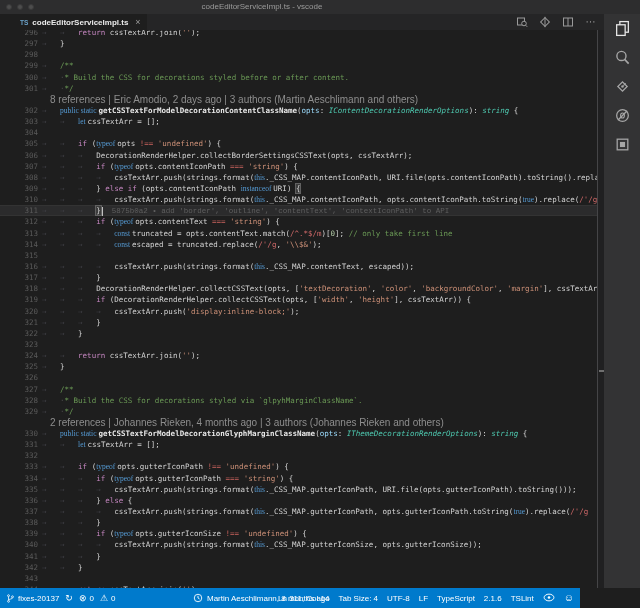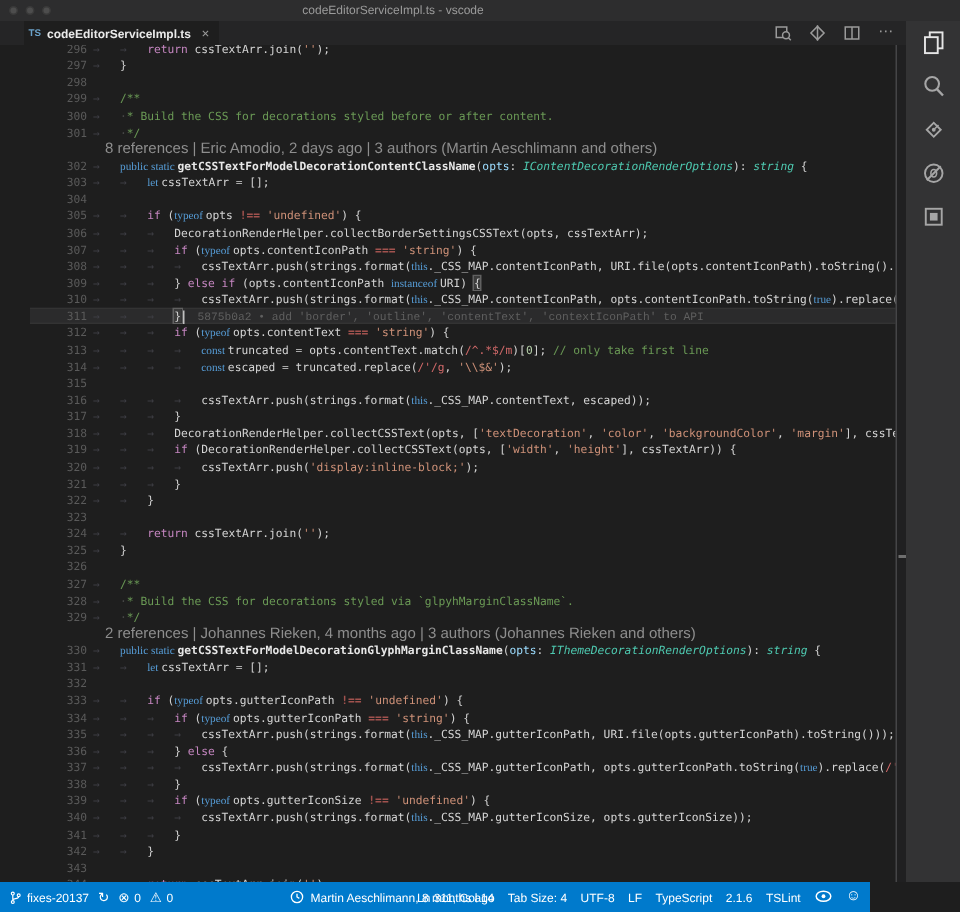--- a/index.html
+++ b/index.html
@@ -9,32 +9,32 @@
   
   .titlebar{position:absolute;left:0;top:0;width:640px;height:14px;background:#2d2d2e;
             border-bottom:1px solid #191919;}
   .lights{position:absolute;left:6px;top:4px;display:flex;gap:5px;}
   .light{width:6px;height:6px;border-radius:50%;background:#4d4d4d;border:1px solid #3a3a3a;box-sizing:border-box;}
   .wtitle{position:absolute;left:0;top:0;width:524px;height:14px;line-height:14px;text-align:center;
           font-size:8px;color:#9b9b9b;}
 
   
   .tabbar{position:absolute;left:0;top:14px;width:604px;height:16px;background:#252526;}
-  .tab{position:absolute;left:16px;top:0;height:16px;display:flex;align-items:center;background:#1e1e1e;
-       padding:0 6px 0 3px;}
+  .tab{position:absolute;left:0;top:0;height:16px;display:flex;align-items:center;background:#1e1e1e;
+       padding:0 6px 0 20px;}
   .ts-badge{color:#6ba2c9;font-size:6.5px;font-weight:bold;margin-right:4px;}
   .tabname{color:#eaeaea;font-size:8px;font-weight:bold;margin-right:7px;white-space:nowrap;}
   .tabclose{color:#9a9a9a;font-size:9px;line-height:9px;cursor:default;}
   .actions{position:absolute;right:6px;top:0;height:16px;display:flex;align-items:center;gap:9px;}
   .act{display:flex;align-items:center;justify-content:center;width:14px;height:14px;}
   .act svg{display:block;}
   .more-dots{color:#9a9a9a;font-size:10px;line-height:10px;letter-spacing:1px;}
 
   
-  .editor{position:absolute;left:0;top:30px;width:597px;height:558px;overflow:hidden;background:#1e1e1e;padding-left:20px;}
+  .editor{position:absolute;left:0;top:30px;width:597px;height:558px;overflow:hidden;background:#1e1e1e;}
   .code{margin-top:-3px;font-family:"DejaVu Sans Mono",monospace;font-size:7.5px;white-space:pre;}
   .row{height:11.15px;line-height:11.15px;overflow:hidden;}
   .row.cur{background:#2b2b2c;box-shadow:inset 0 1px 0 #333,inset 0 -1px 0 #333;}
   .ln{display:inline-block;width:38px;text-align:right;color:#5a5a5a;vertical-align:top;}
   .txt{display:inline-block;margin-left:4px;vertical-align:top;}
   .txt.cl{font-family:"Liberation Sans",sans-serif;font-size:10px;color:#8e8e8e;padding-left:8px;}
   .tabws{display:inline-block;width:4ch;color:#3e3e44;}
   .t-d{color:#d4d4d4;}
   .t-k{color:#c586c0;}
   .t-b{color:#569cd6;font-family:Liberation Serif, serif;}

